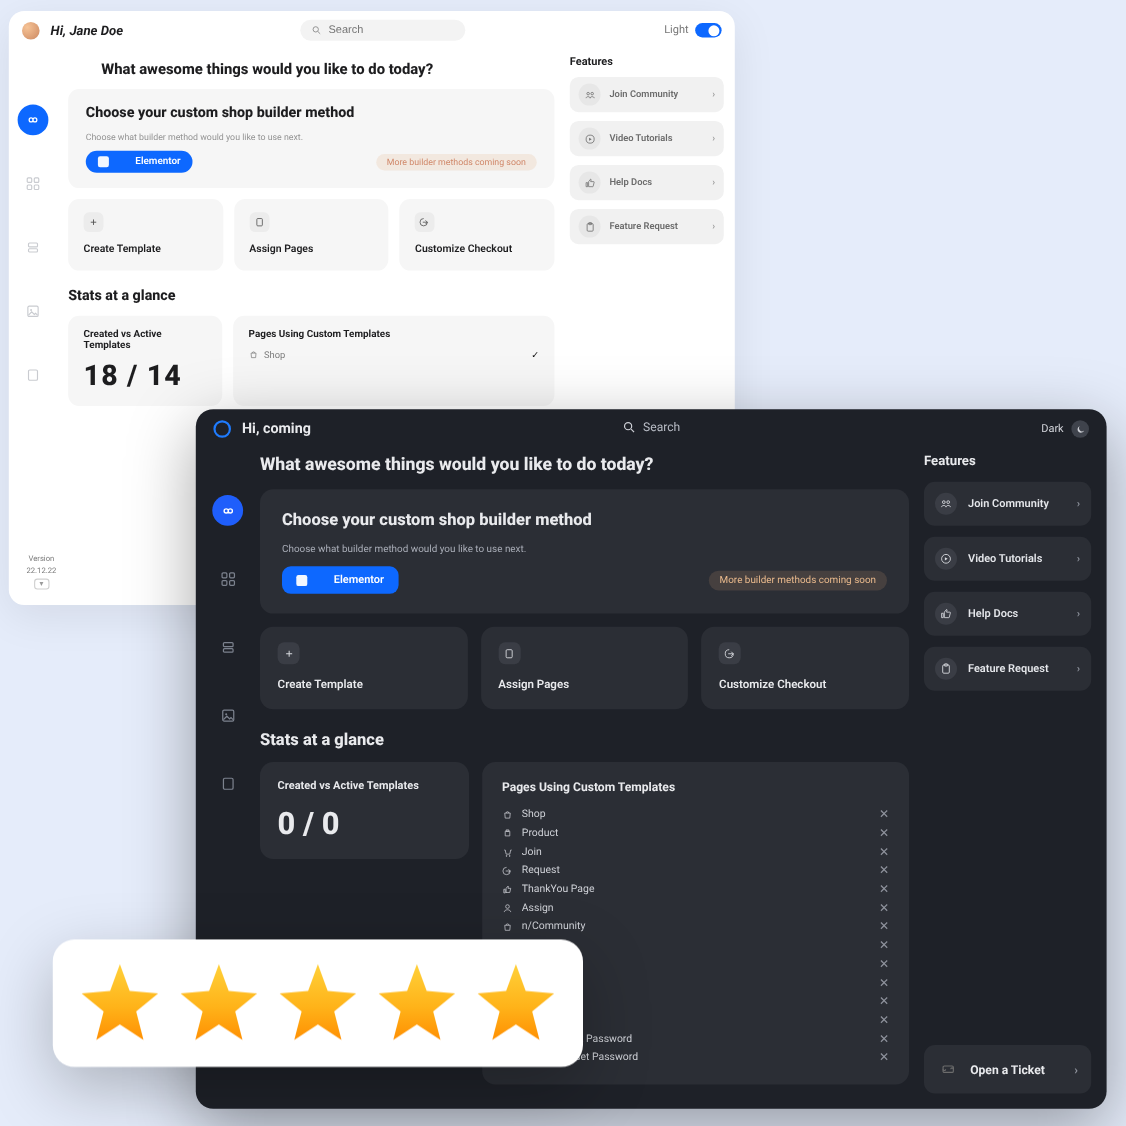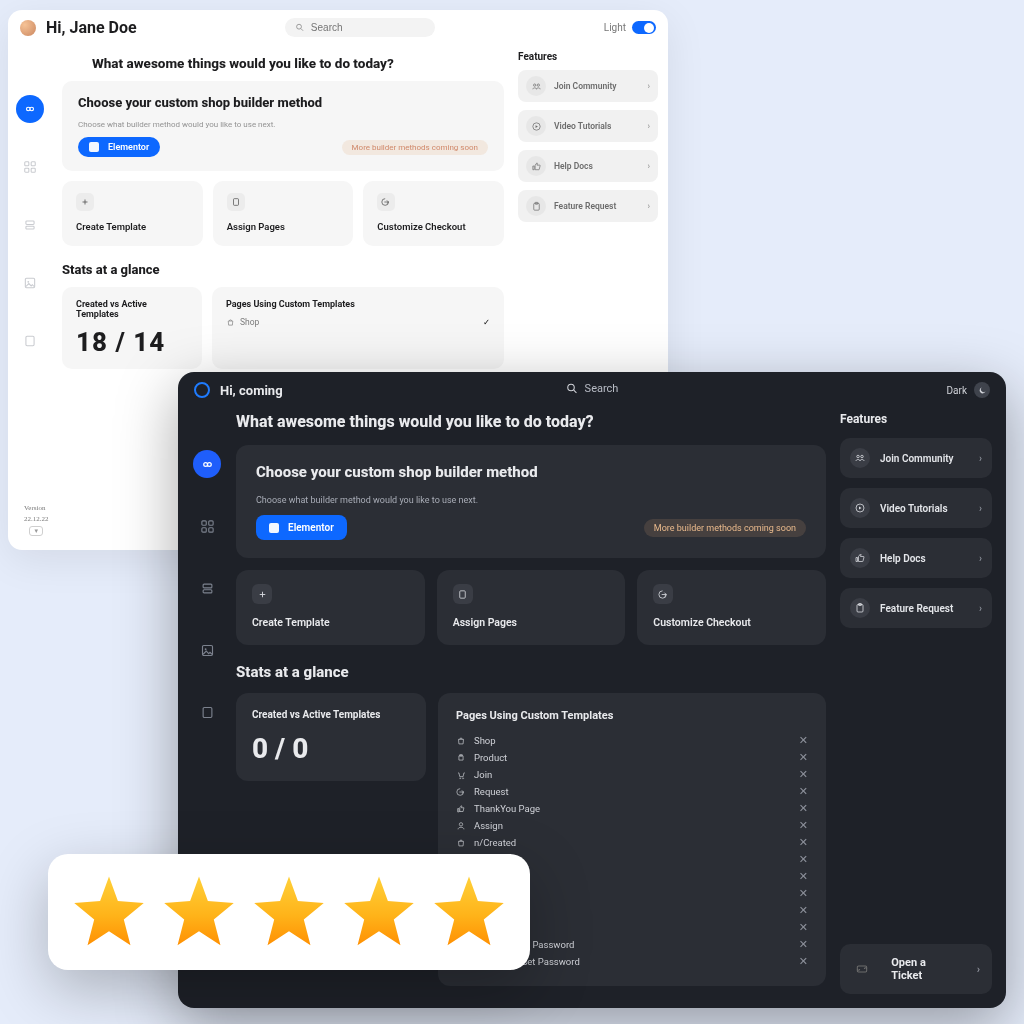--- a/index.html
+++ b/index.html
@@ -20,21 +20,21 @@
   .wl-top {
     display: flex; align-items: center;
     padding: 8px 12px;
     gap: 10px;
     font-size: 11px;
   }
   .avatar {
     width: 16px; height: 16px; border-radius: 50%;
     background: radial-gradient(circle at 30% 30%, #f6c396, #cb8760);
   }
-  .greet { font-weight: 700; font-size: 16px; }
+  .greet { font-weight: 700; font-size: 12px; font-style: italic; }
   .wl-search {
     margin-left: auto; margin-right: auto;
     transform: translateX(-10px);
     display: flex; align-items: center;
     background: #f3f3f3; border-radius: 14px;
     padding: 4px 10px; gap: 6px;
     width: 150px;
   }
   .wl-search input { border: none; background: transparent; outline: none; font-size: 10px; color: #888; width: 100%; }
   .wl-mode { display:flex; align-items:center; gap:6px; font-size:10px; color:#777; }
@@ -64,21 +64,21 @@
   .wl-right { width: 140px; }
 
   .h-question { font-weight:800; font-size:13.5px; margin: 4px 0 10px 30px; }
 
   .card {
     background:#f6f6f6; border-radius:10px; padding:14px 16px;
   }
   .card h3 { font-weight:800; font-size:13px; margin-bottom: 10px; }
   .card .sub { font-size:8px; color:#939393; margin-bottom: 8px; }
   .btn-blue {
-    display:inline-flex; align-items:center; gap:9px;
+    display:inline-flex; align-items:center; gap:24px;
     background:#0d68ff; color:#fff; border-radius:14px;
     padding: 5px 11px; font-size:9px; font-weight:600;
   }
   .btn-blue .sq { width:10px; height:10px; border-radius:2px; background:rgba(255,255,255,0.95); display:inline-block; }
   .pill {
     font-size:8px; color:#d0886a;
     background:rgba(225,170,120,0.18);
     border-radius: 10px; padding:3px 10px;
   }
 
@@ -102,21 +102,21 @@
   .stats-row { display:flex; gap:10px; }
   .stat-box {
     background:#f6f6f6; border-radius:10px; padding:12px 14px;
   }
   .stat-box .st-label { font-size:9px; font-weight:700; margin-bottom:8px; }
   .stat-box .big { font-size:26px; font-weight:800; letter-spacing:1px; }
   .shop-row { display:flex; align-items:center; gap:5px; font-size:8.5px; color:#7d7d7d; margin-top:8px; }
 
   .wl-version {
     position:absolute; left:16px; bottom:14px;
-    font-size:7px; color:#7a7a7a; line-height:1.5;font-family:Liberation Serif, serif;
+    font-size:7px; color:#7a7a7a; text-align:center; line-height:1.5;
   }
   .wl-version .dd { width:14px;height:10px;border:1px solid #cfcfcf;border-radius:3px;margin:2px auto 0;display:flex;align-items:center;justify-content:center;color:#9a9a9a;font-size:7px; }
 
   
   .window-dark {
     position:absolute;
     top: 372px; left: 178px;
     width: 828px; height: 636px;
     background:#1e2128;
     border-radius:16px;
@@ -173,21 +173,21 @@
   .dstat-a { width:190px; background:#2b2e35; border-radius:12px; padding:16px; }
   .dstat-a .lbl { font-size:10px; font-weight:700; margin-bottom:12px; }
   .dstat-a .big { font-size:28px; font-weight:800; }
   .dstat-b { flex:1; background:#2b2e35; border-radius:12px; padding:16px 18px; }
   .dstat-b .lbl { font-size:11px; font-weight:700; margin-bottom:10px; }
   .plist-row { display:flex; align-items:center; gap:8px; font-size:9.5px; color:#cfd1d7; padding:2px 0; }
   .plist-row .x { margin-left:auto; color:#8d919b; font-size:11px; }
 
   .open-ticket {
     margin-top:auto;
-    display:flex; align-items:center; gap:20px;
+    display:flex; align-items:center; gap:10px;
     background:#2b2e35; border-radius:10px; padding:12px 12px;
     font-size:11px; font-weight:700;
   }
   .open-ticket .chev { margin-left:auto; color:#8d919b; }
 
   
   .stars-card {
     position:absolute; left:48px; top:854px;
     width:482px; height:116px;
     background:#ffffff; border-radius:20px;
@@ -525,21 +525,21 @@
                   <svg width="10" height="10" viewBox="0 0 24 24">
                     <path d="M12 12a4 4 0 100-8 4 4 0 000 8zm-7 8c0-3 3-5 7-5s7 2 7 5" fill="none" stroke="#cfd1d7" stroke-width="1.6"></path>
                   </svg>
                   <span>Assign</span>
                   <span class="x">✕</span>
                 </div>
                 <div class="plist-row">
                   <svg width="10" height="10" viewBox="0 0 24 24">
                     <path d="M6 8h12l-1 11H7z M9 8a3 3 0 016 0" fill="none" stroke="#cfd1d7" stroke-width="1.6"></path>
                   </svg>
-                  <span>n/Created</span>
+                  <span>n/Community</span>
                   <span class="x">✕</span>
                 </div>
                 <div class="plist-row">
                   <svg width="10" height="10" viewBox="0 0 24 24">
                     <path d="M7 7h10v10H7z M9 4h6v3H9z" fill="none" stroke="#cfd1d7" stroke-width="1.6"></path>
                   </svg>
                   <span>shboard</span>
                   <span class="x">✕</span>
                 </div>
                 <div class="plist-row">

